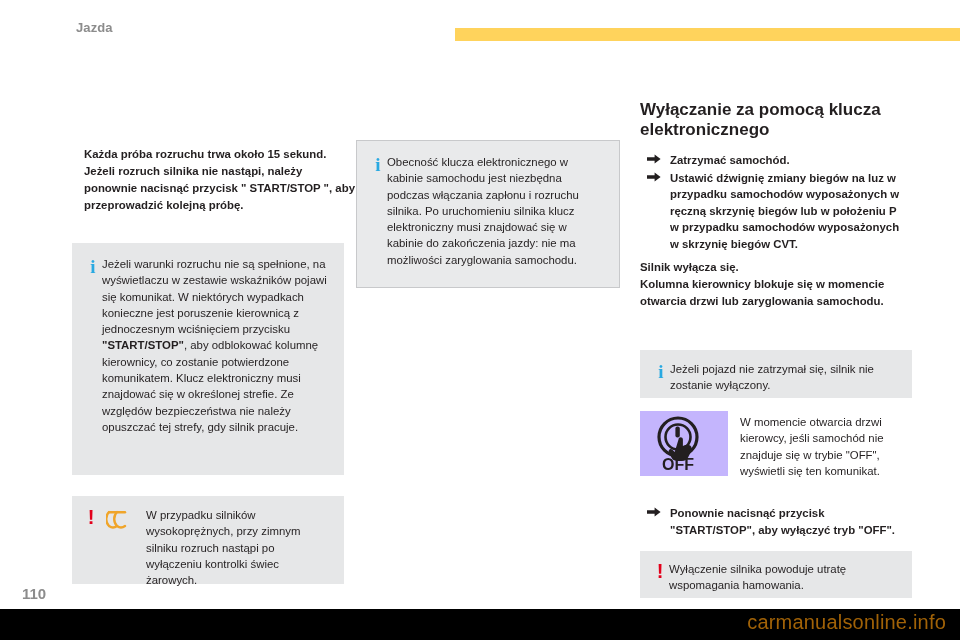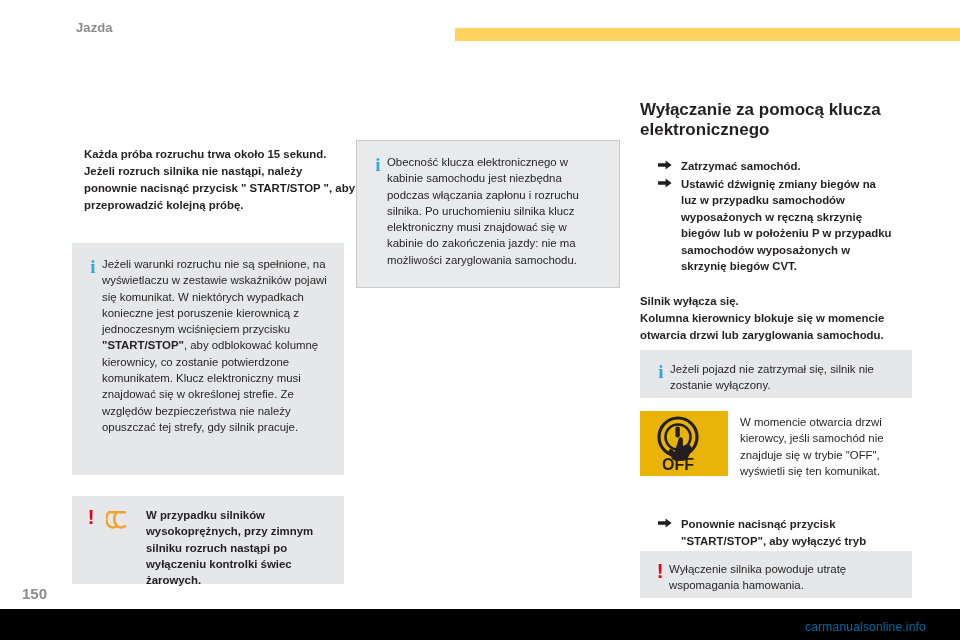--- a/index.html
+++ b/index.html
@@ -66,50 +66,50 @@
   }
   .box-text b{font-weight:bold;}
 
   
   .glowplug{
     flex:0 0 auto;width:46px;display:flex;align-items:flex-start;
     justify-content:center;padding-top:2px;
   }
 
   
-  ul.arrows{list-style:none;margin:18px;padding:0;}
+  ul.arrows{list-style:none;margin:7px;padding:0;}
   ul.arrows li{
     position:relative;padding-left:23px;
     font-size:11.4px;font-weight:bold;line-height:16.5px;
     margin-bottom:1px;color:#231f20;
   }
   ul.arrows li .arw{
     position:absolute;left:0;top:1px;
     width:14px;height:13px;display:block;
   }
 
   
   .off-row{display:flex;align-items:flex-start;}
   .off-pic{
-    flex:0 0 auto;width:88px;height:65px;background:#eab308;
+    flex:0 0 auto;width:88px;height:65px;background:#c4b5fd;
     display:flex;align-items:center;justify-content:center;
   }
   .off-cap{
     flex:1 1 auto;padding:3px 10px 0 12px;
     font-size:11.4px;font-weight:normal;line-height:16.3px;color:#231f20;
   }
 
   
   .footer-bar{
     position:absolute;left:0;bottom:0;width:960px;height:31px;
     background:#000000;
   }
   .footer-txt{
-    position:absolute;right:34px;bottom:6px;
-    font-size:12px;color:#0369a1;letter-spacing:.2px;
+    position:absolute;right:14px;bottom:6px;
+    font-size:20px;color:#a16207;letter-spacing:.2px;
   }
   .pageno{
     position:absolute;left:22px;bottom:38px;
     font-size:15px;font-weight:bold;color:#8c8c8c;
   }
 </style>
 </head>
 <body>
 
 <div class="page">
@@ -133,21 +133,21 @@
     <div class="box" style="position:absolute;top:496px;left:0;width:272px;height:88px;">
       <div class="box-inner" style="padding:11px 12px 12px 10px;">
         <span class="glyph glyph-bang">!</span>
         <span class="glowplug">
           <svg width="34" height="20" viewBox="0 0 34 20" aria-hidden="true">
             <path d="M3 3 a7.5 9 0 0 0 0 14 a7.5 9 0 0 0 8 0" fill="none" stroke="#f0a52a" stroke-width="2.4" stroke-linecap="round"></path>
             <path d="M11 3 a7.5 9 0 0 0 0 14 a7.5 9 0 0 0 8 0" fill="none" stroke="#f0a52a" stroke-width="2.4" stroke-linecap="round"></path>
             <line x1="3" y1="3.2" x2="19" y2="3.2" stroke="#f0a52a" stroke-width="2.4" stroke-linecap="round"></line>
           </svg>
         </span>
-        <div class="box-text" style="font-weight:bold;">W przypadku silników wysokoprężnych, przy zimnym silniku rozruch nastąpi po wyłączeniu kontrolki świec żarowych.</div>
+        <div class="box-text" style="font-weight:normal;">W przypadku silników wysokoprężnych, przy zimnym silniku rozruch nastąpi po wyłączeniu kontrolki świec żarowych.</div>
       </div>
     </div>
   </div>
 
   <div class="col col-b">
     <div class="box bordered" style="position:absolute;top:140px;left:0;width:264px;height:148px;">
       <div class="box-inner">
         <span class="glyph glyph-i">i</span>
         <div class="box-text">Obecność klucza elektronicznego w kabinie samochodu jest niezbędna podczas włączania zapłonu i rozruchu silnika. Po uruchomieniu silnika klucz elektroniczny musi znajdować się w kabinie do zakończenia jazdy: nie ma możliwości zaryglowania samochodu.</div>
       </div>
@@ -221,17 +221,17 @@
     </div>
 
     <div class="box" style="position:absolute;top:551px;left:0;width:272px;height:47px;">
       <div class="box-inner" style="padding:10px 12px 12px 11px;">
         <span class="glyph glyph-bang">!</span>
         <div class="box-text">Wyłączenie silnika powoduje utratę wspomagania hamowania.</div>
       </div>
     </div>
   </div>
 
-  <div class="pageno">150</div>
+  <div class="pageno">110</div>
   <div class="footer-bar"></div>
   <div class="footer-txt">carmanualsonline.info</div>
 
 </div>
 
 </body></html>

